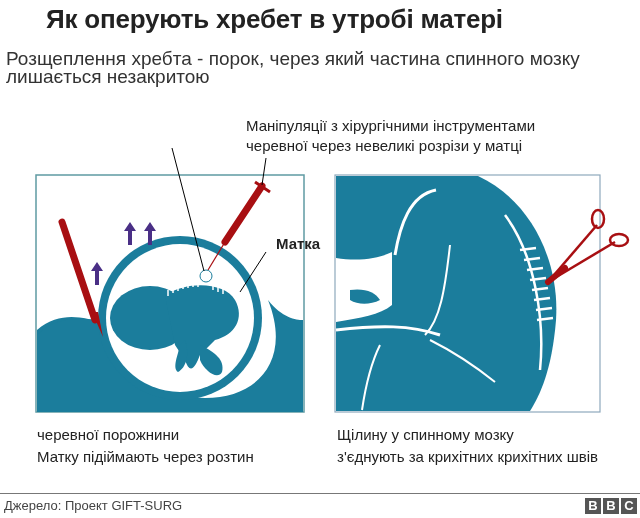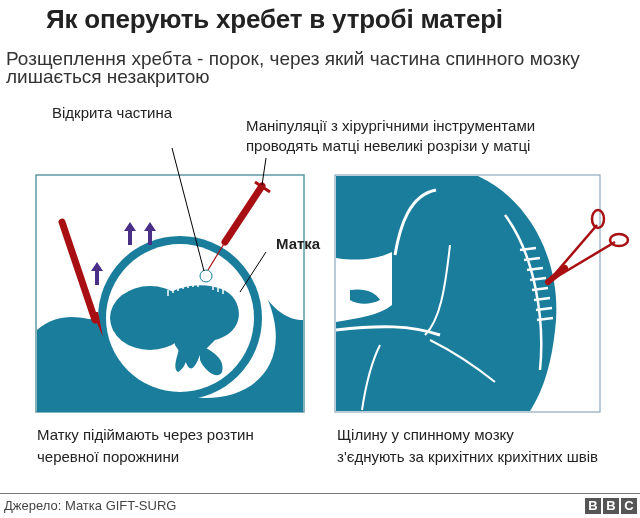--- a/index.html
+++ b/index.html
@@ -103,36 +103,35 @@
       <line x1="548" y1="282" x2="597" y2="225" stroke="#a80f12" stroke-width="2.5"></line>
       <line x1="548" y1="282" x2="615" y2="242" stroke="#a80f12" stroke-width="2.5"></line>
       <line x1="548" y1="282" x2="565" y2="268" stroke="#a80f12" stroke-width="6" stroke-linecap="round"></line>
       <ellipse cx="598" cy="219" rx="6" ry="9" fill="none" stroke="#a80f12" stroke-width="2.5"></ellipse>
       <ellipse cx="619" cy="240" rx="9" ry="6" fill="none" stroke="#a80f12" stroke-width="2.5"></ellipse>
     </g>
   </g>
 </svg>
 
 <div class="label" style="left:52px; top:103px;">
-  <div>Відкрита частина</div>
 </div>
 <div class="label" style="left:246px; top:116px;">
   <div>Маніпуляції з хірургічними інструментами</div>
-  <div>проводять матці невеликі розрізи у матці</div>
+  <div>черевної через невеликі розрізи у матці</div>
 </div>
 <div class="label" style="left:276px; top:234px;font-weight:bold;">Матка</div>
 
 <div class="caption" style="left:37px; top:424px;">
+  <div>черевної порожнини</div>
   <div>Матку підіймають через розтин</div>
-  <div>черевної порожнини</div>
 </div>
 <div class="caption" style="left:337px; top:424px;">
   <div>Щілину у спинному мозку</div>
   <div>з'єднують за крихітних крихітних швів</div>
 </div>
 
 <div class="footer-line"></div>
-<div class="source">Джерело: Матка GIFT-SURG</div>
+<div class="source">Джерело: Проект GIFT-SURG</div>
 <div class="bbc">
   <span>B</span>
   <span>B</span>
   <span>C</span>
 </div>
 
 </body></html>

